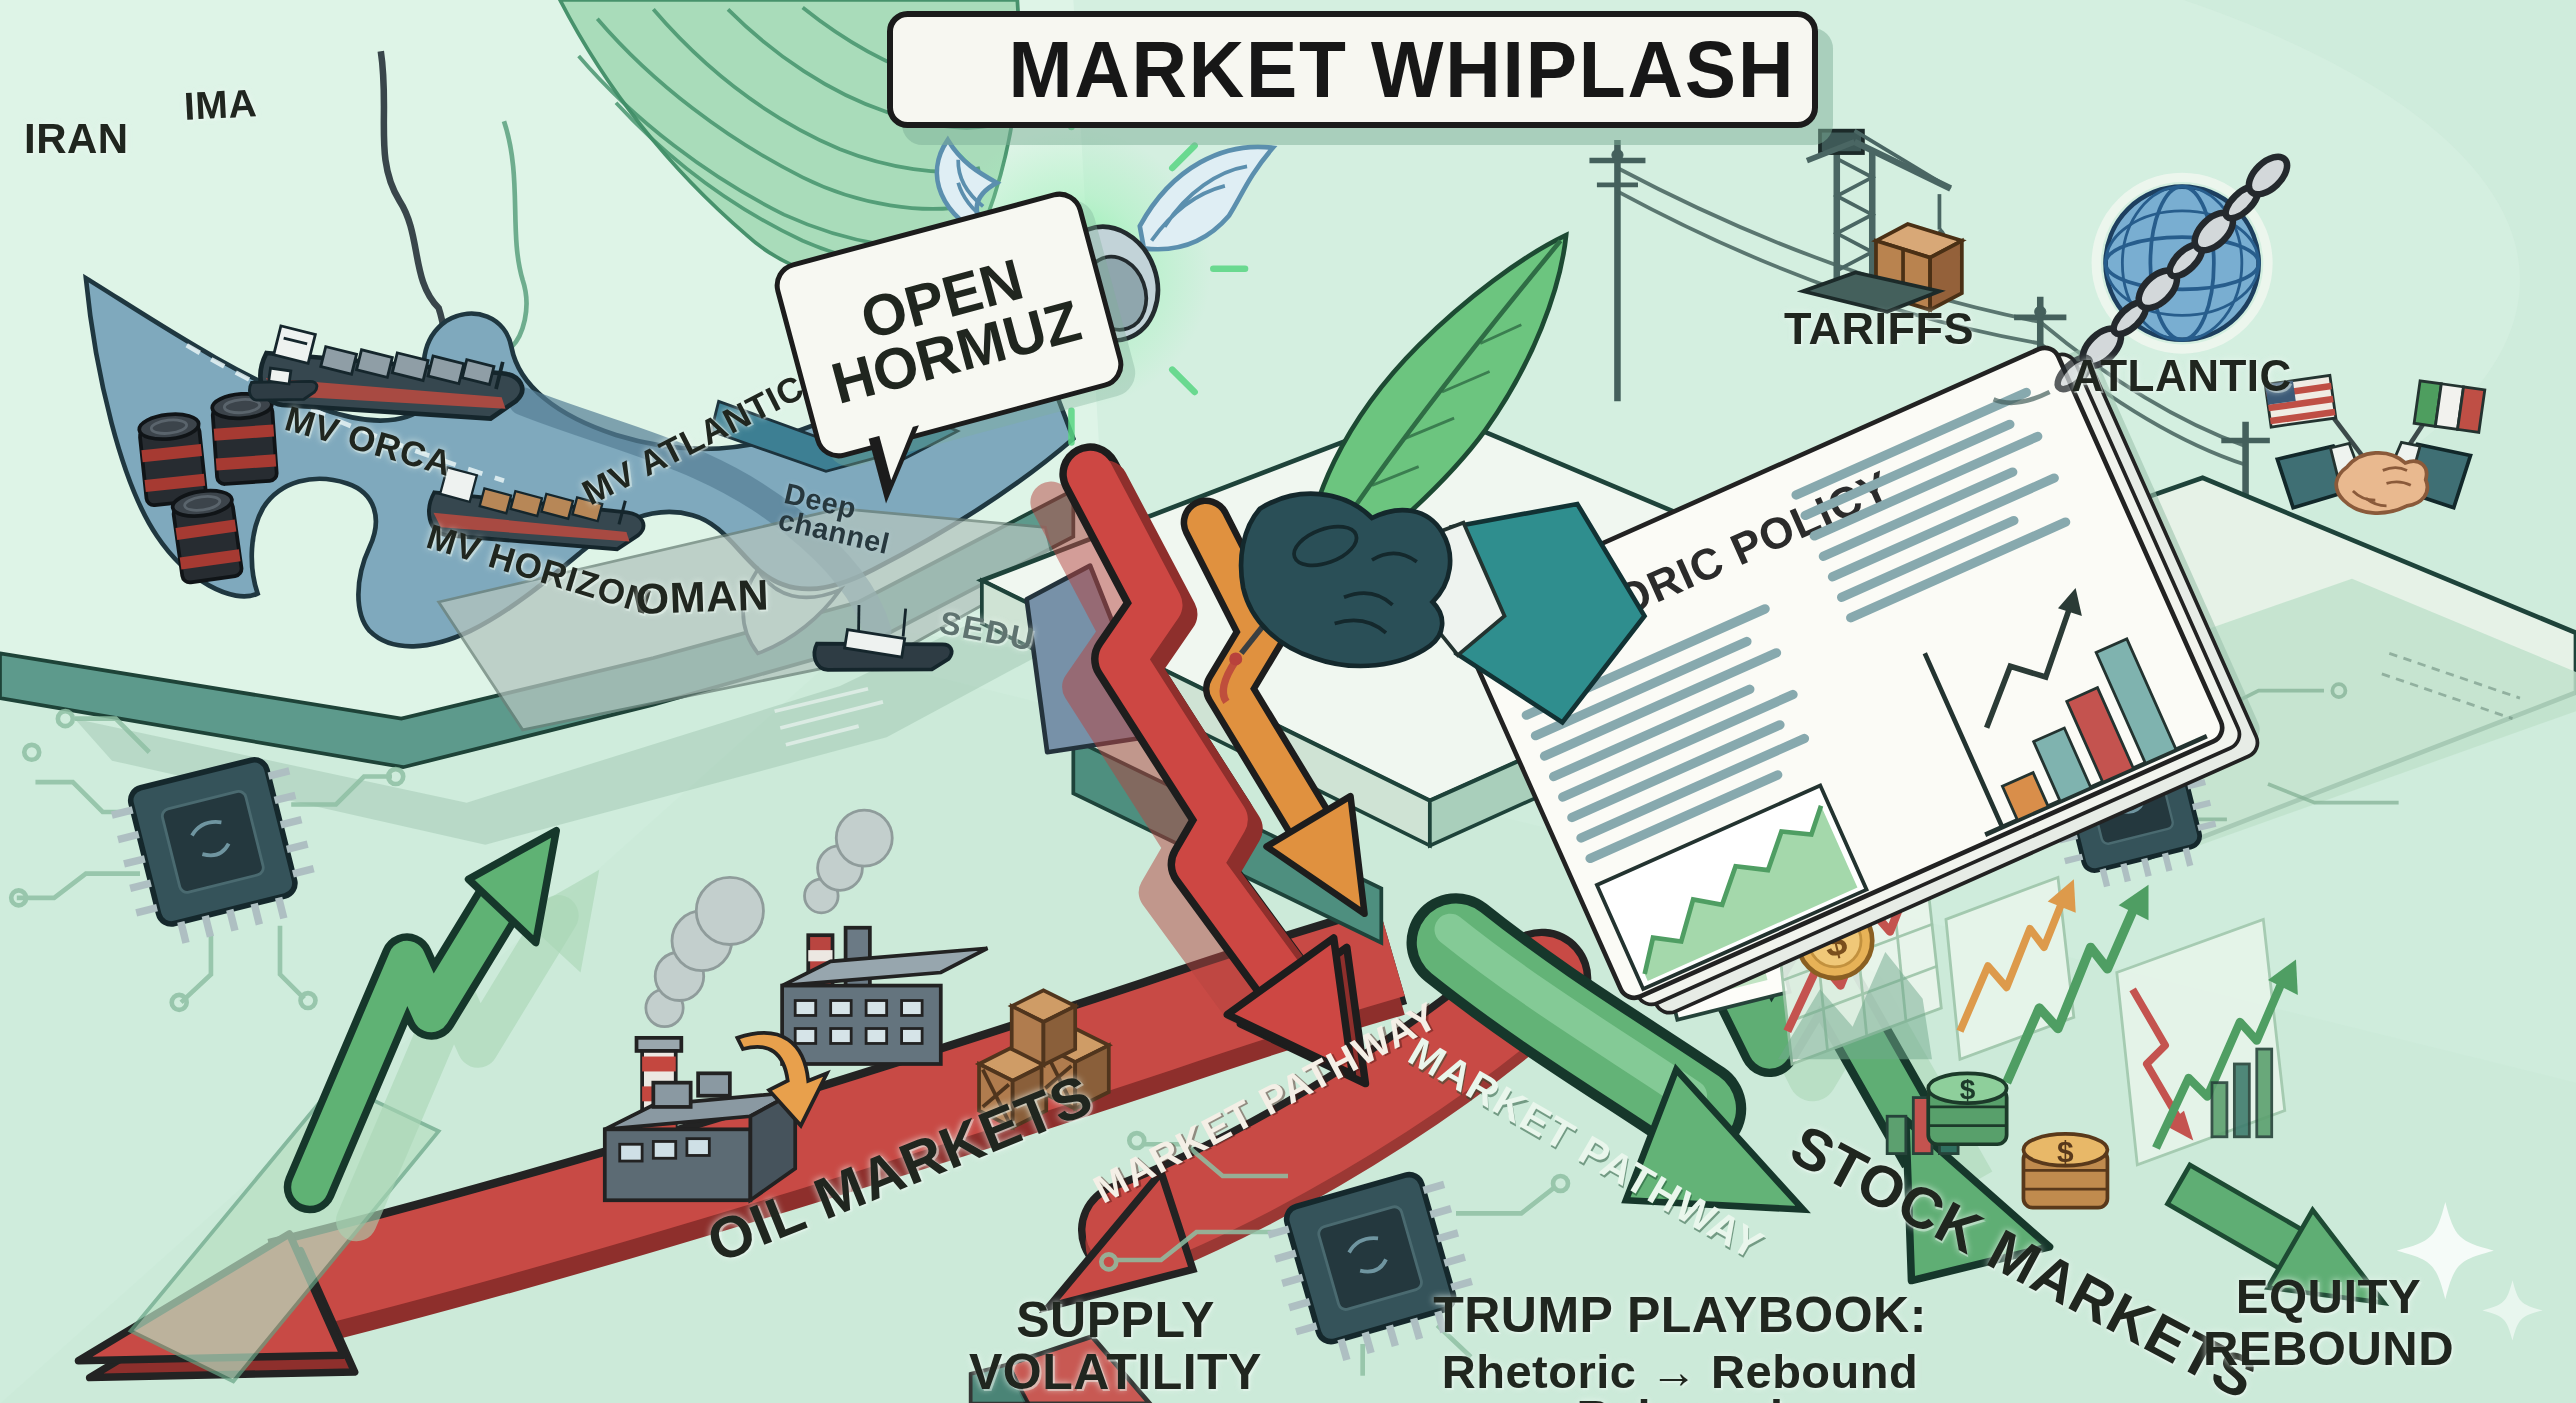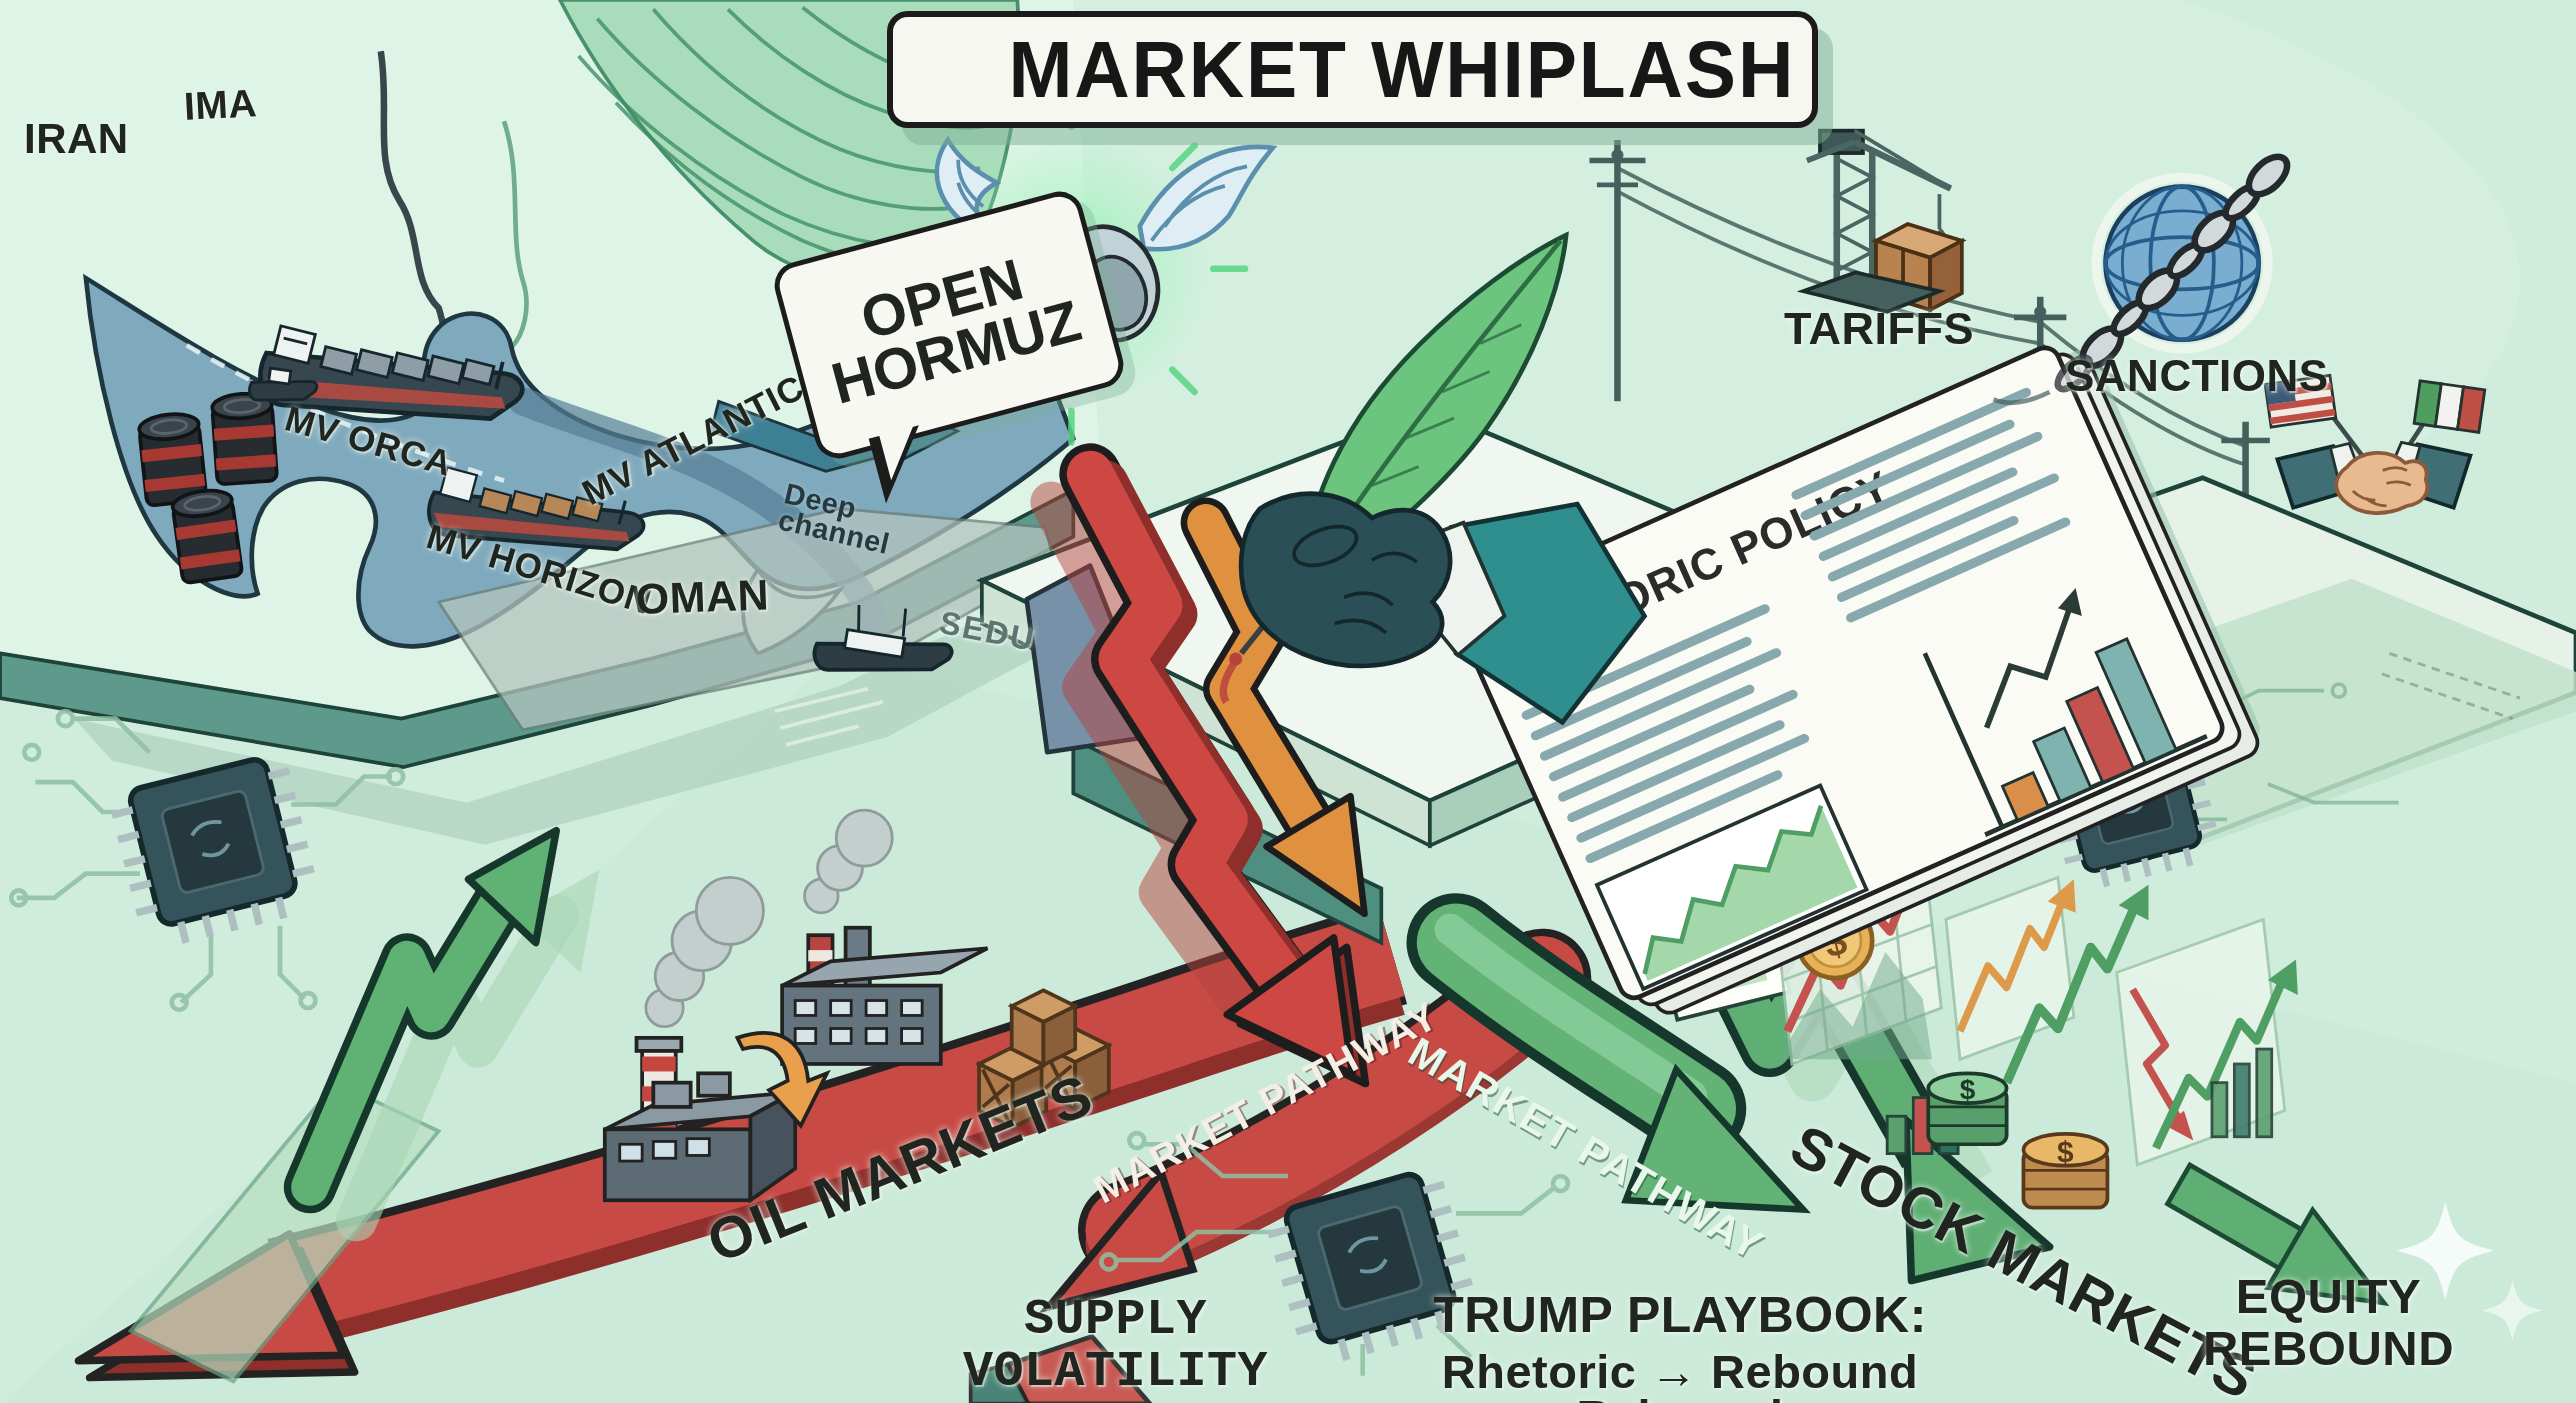--- a/index.html
+++ b/index.html
@@ -598,25 +598,25 @@
 <div class="label" style="left:788px;top:480px;font-size:29px;transform:rotate(13deg);line-height:.92;color:#27383e;text-shadow:0 0 5.6px rgba(190,215,225,.6);">Deep
 channel</div>
 <div class="label" style="left:943px;top:607px;font-size:32px;transform:rotate(11deg);color:#5f7370;letter-spacing:1.9px;">SEDU</div>
 
 <div class="bubble" style="left:790px;top:224px;width:308px;height:192px;transform:rotate(-15deg);font-size:58px;line-height:.95;">
   <span style="white-space:pre-line;">OPEN
 HORMUZ</span>
 </div>
 
 <div class="label label--center" style="left:1781px;top:308px;width:196px;font-size:45px;">TARIFFS</div>
-<div class="label label--center" style="left:2065px;top:355px;width:233px;font-size:44px;">SANCTIONS</div>
+<div class="label label--center" style="left:2065px;top:355px;width:233px;font-size:44px;">ATLANTIC</div>
 
 <div class="label" style="left:700px;top:1219px;font-size:58px;transform:rotate(-22deg);letter-spacing:0.9px;">OIL MARKETS</div>
 <div class="label label--light" style="left:1088px;top:1176px;font-size:39px;transform:rotate(-28deg);letter-spacing:1.4px;">MARKET PATHWAY</div>
-<div class="label label--center" style="left:929px;top:1294px;width:373px;font-size:50px;line-height:1.04;font-family:Liberation Mono, monospace;">SUPPLY
+<div class="label label--center" style="left:929px;top:1294px;width:373px;font-size:50px;line-height:1.04;">SUPPLY
 VOLATILITY</div>
 
 <div class="label label--lightgreen" style="left:1422px;top:1032px;font-size:41px;transform:rotate(30deg);letter-spacing:1.4px;">MARKET PATHWAY</div>
 <div class="label" style="left:1809px;top:1116px;font-size:58px;transform:rotate(28deg);letter-spacing:0.9px;">STOCK MARKETS</div>
 <div class="label label--center" style="left:1400px;top:1292px;width:560px;font-size:50px;">TRUMP PLAYBOOK:</div>
 
 <div class="label label--center" style="left:2165px;top:1271px;width:327px;font-size:49px;line-height:1.06;">EQUITY
 REBOUND</div>
 <div class="label label--center" style="left:1344px;top:1350px;width:672px;font-size:47px;">Rhetoric → Rebound Rebound</div>
 

